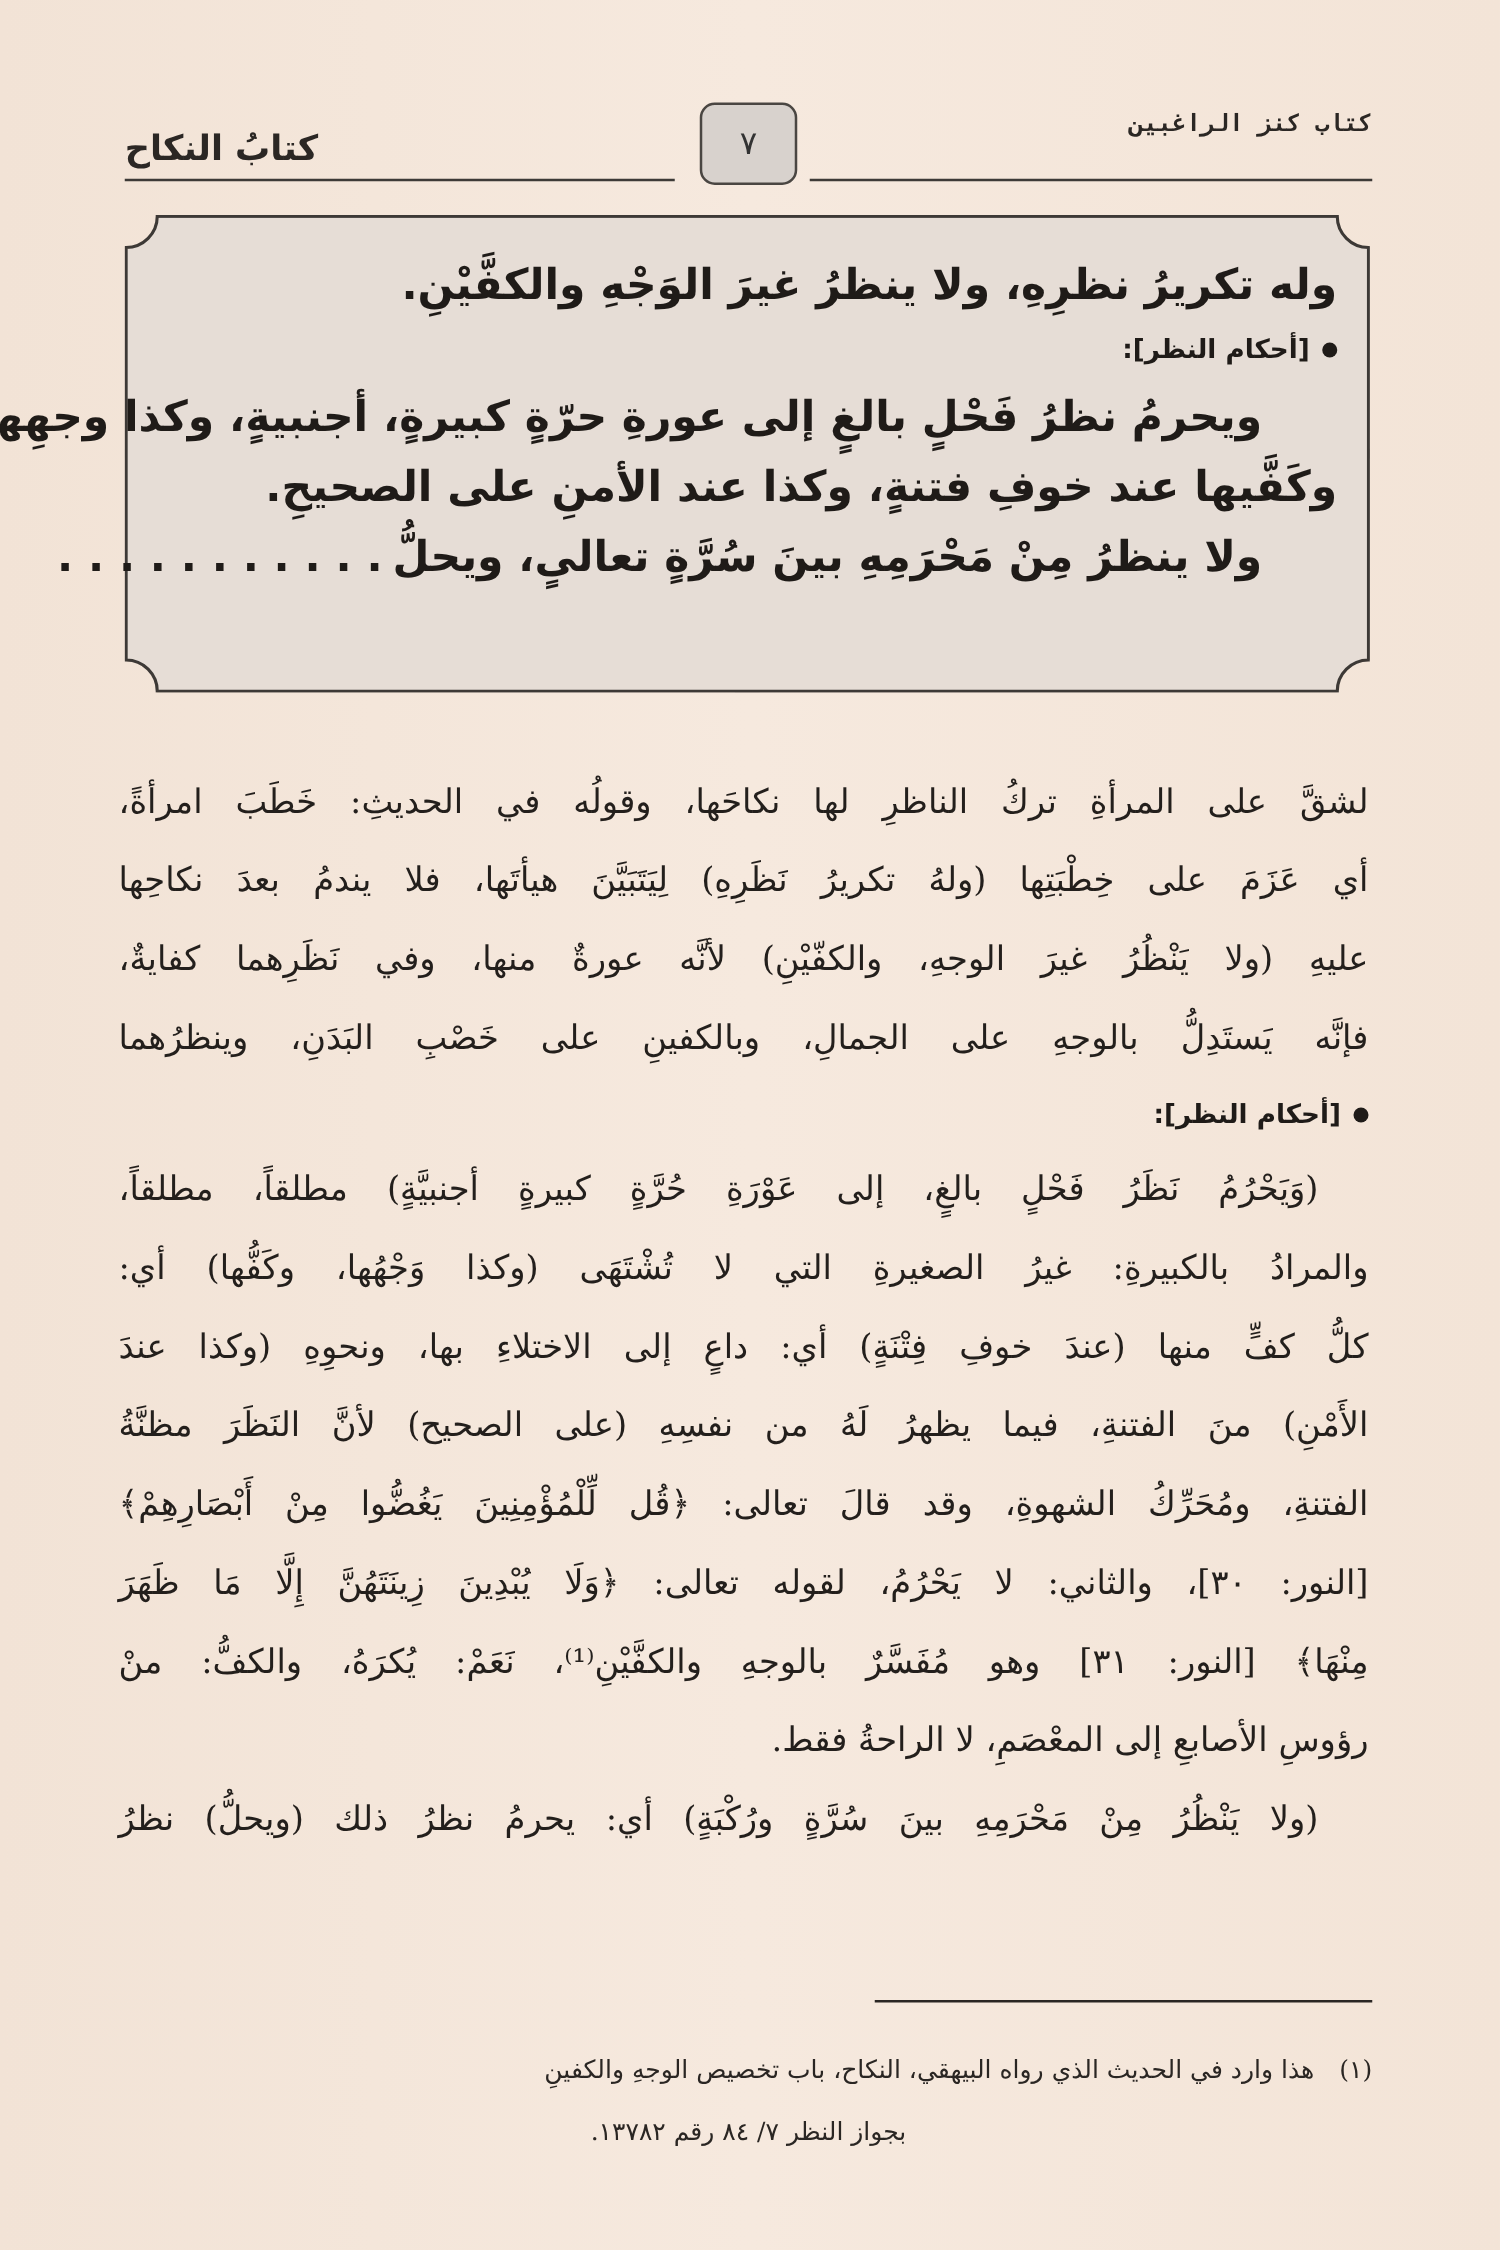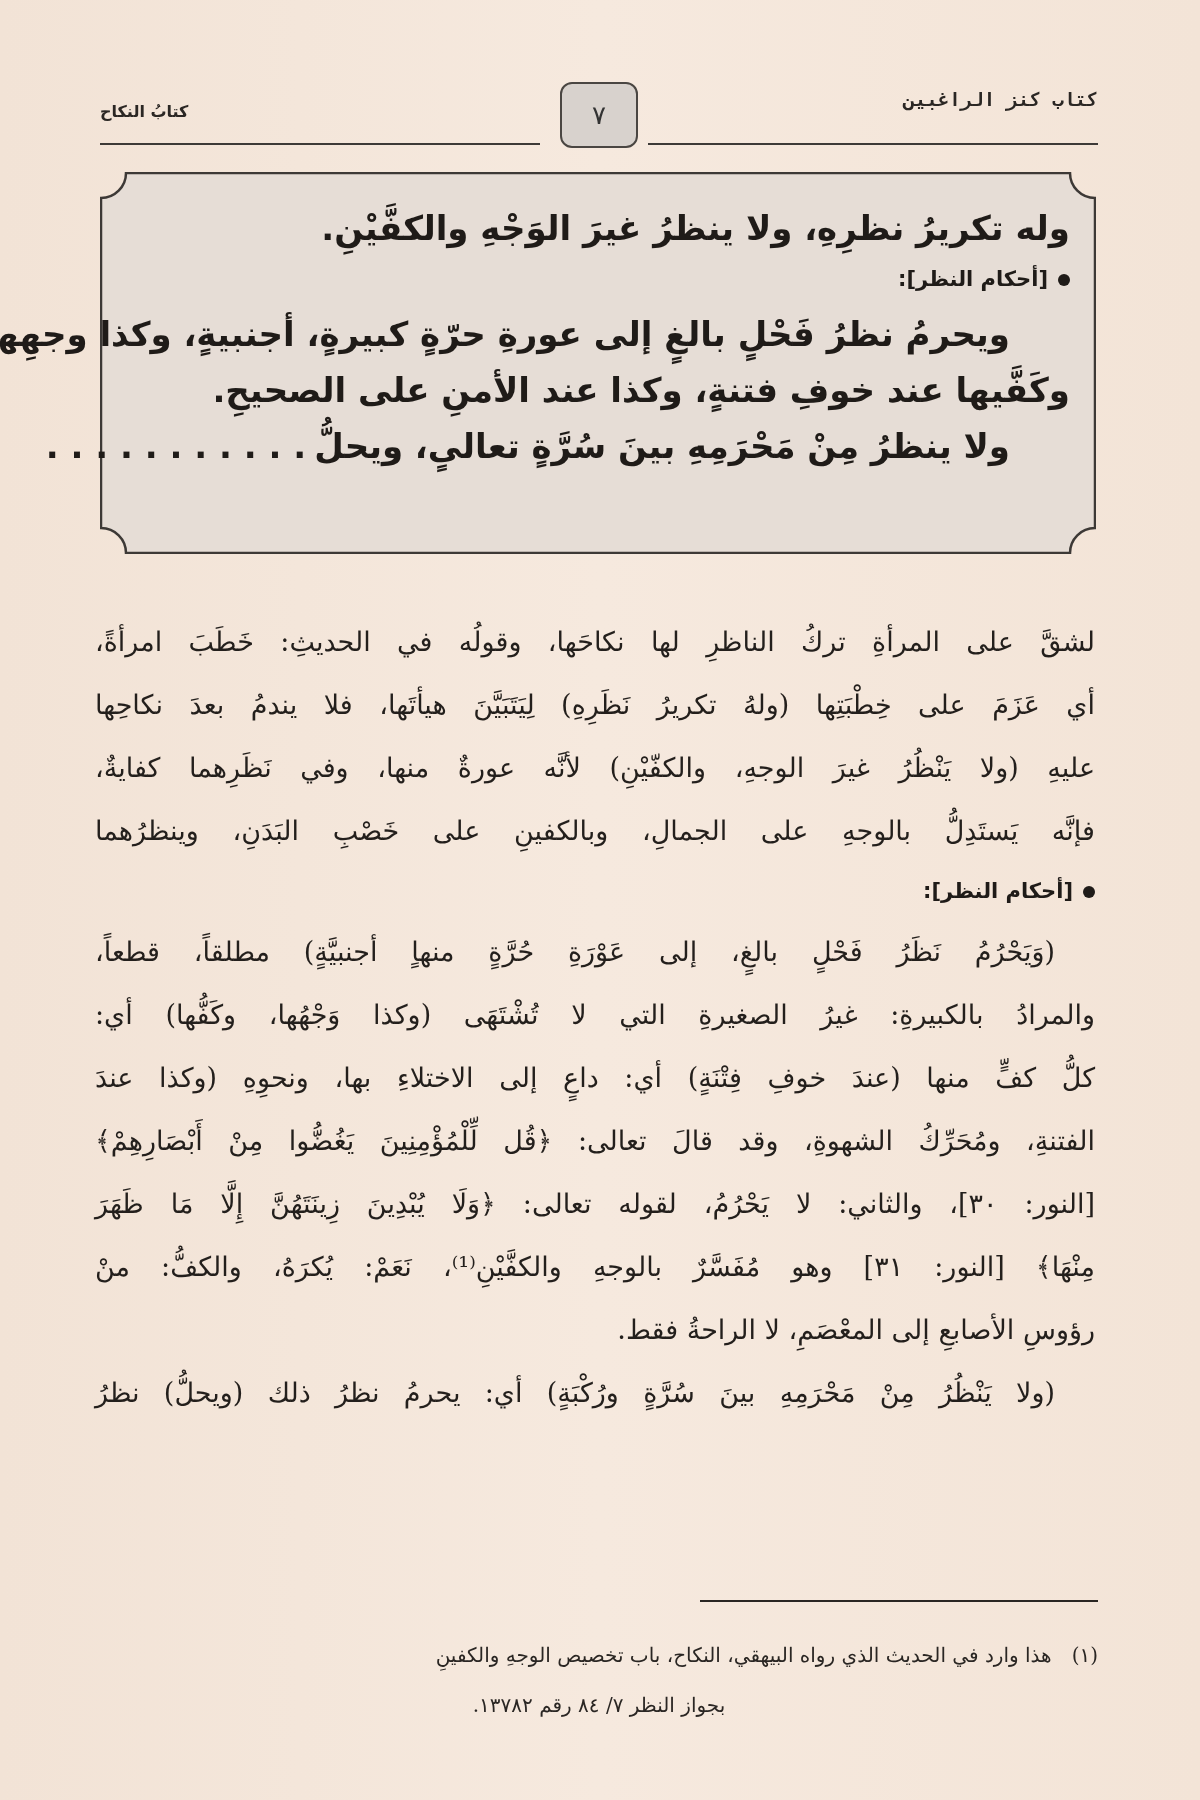--- a/index.html
+++ b/index.html
@@ -51,21 +51,21 @@
       font-family: Liberation Mono, monospace;
       font-size: 19px;
       font-weight: bold;
       color: #2b2724;
     }
     .header .title-left {
       position: absolute;
       left: 0;
       top: 22px;
       font-family: "DejaVu Sans", "Liberation Sans", sans-serif;
-      font-size: 16px;
+      font-size: 28px;
       font-weight: bold;
       color: #2b2724;
     }
     .page-num {
       position: absolute;
       left: 460px;
       top: 2px;
       width: 74px;
       height: 62px;
       border: 2px solid #4a4642;
@@ -253,23 +253,24 @@
   </div>
 
   <div class="sharh">
     <div class="sharh-line">لشقَّ على المرأةِ تركُ الناظرِ لها نكاحَها، وقولُه في الحديثِ: خَطَبَ امرأةً،</div>
     <div class="sharh-line">أي عَزَمَ على خِطْبَتِها (ولهُ تكريرُ نَظَرِهِ) لِيَتَبَيَّنَ هيأتَها، فلا يندمُ بعدَ نكاحِها</div>
     <div class="sharh-line">عليهِ (ولا يَنْظُرُ غيرَ الوجهِ، والكفّيْنِ) لأنَّه عورةٌ منها، وفي نَظَرِهما كفايةٌ،</div>
     <div class="sharh-line">فإنَّه يَستَدِلُّ بالوجهِ على الجمالِ، وبالكفينِ على خَصْبِ البَدَنِ، وينظرُهما</div>
     <div class="heading-line">
       <span class="bullet"></span><span>[أحكام النظر]:</span>
     </div>
-    <div class="sharh-line indent">(وَيَحْرُمُ نَظَرُ فَحْلٍ بالغٍ، إلى عَوْرَةِ حُرَّةٍ منهاٍ أجنبيَّةٍ) مطلقاً، قطعاً،</div>
+    <div class="sharh-line indent">(وَيَحْرُمُ نَظَرُ فَحْلٍ بالغٍ، إلى عَوْرَةِ حُرَّةٍ كبيرةٍ أجنبيَّةٍ) مطلقاً، مطلقاً،</div>
     <div class="sharh-line">والمرادُ بالكبيرةِ: غيرُ الصغيرةِ التي لا تُشْتَهَى (وكذا وَجْهُها، وكَفُّها) أي:</div>
     <div class="sharh-line">كلُّ كفٍّ منها (عندَ خوفِ فِتْنَةٍ) أي: داعٍ إلى الاختلاءِ بها، ونحوِهِ (وكذا عندَ</div>
+    <div class="sharh-line">الأَمْنِ) منَ الفتنةِ، فيما يظهرُ لَهُ من نفسِهِ (على الصحيح) لأنَّ النَظَرَ مظنَّةُ</div>
     <div class="sharh-line">الفتنةِ، ومُحَرِّكُ الشهوةِ، وقد قالَ تعالى: ﴿قُل لِّلْمُؤْمِنِينَ يَغُضُّوا مِنْ أَبْصَارِهِمْ﴾</div>
     <div class="sharh-line">[النور: ٣٠]، والثاني: لا يَحْرُمُ، لقوله تعالى: ﴿وَلَا يُبْدِينَ زِينَتَهُنَّ إِلَّا مَا ظَهَرَ</div>
     <div class="sharh-line">مِنْهَا﴾ [النور: ٣١] وهو مُفَسَّرٌ بالوجهِ والكفَّيْنِ⁽¹⁾، نَعَمْ: يُكرَهُ، والكفُّ: منْ</div>
     <div class="sharh-line last">رؤوسِ الأصابعِ إلى المعْصَمِ، لا الراحةُ فقط.</div>
     <div class="sharh-line indent">(ولا يَنْظُرُ مِنْ مَحْرَمِهِ بينَ سُرَّةٍ ورُكْبَةٍ) أي: يحرمُ نظرُ ذلك (ويحلُّ) نظرُ</div>
   </div>
 
   <div class="fn-rule"></div>
   <div class="footnotes">
     <div class="fn-line">

